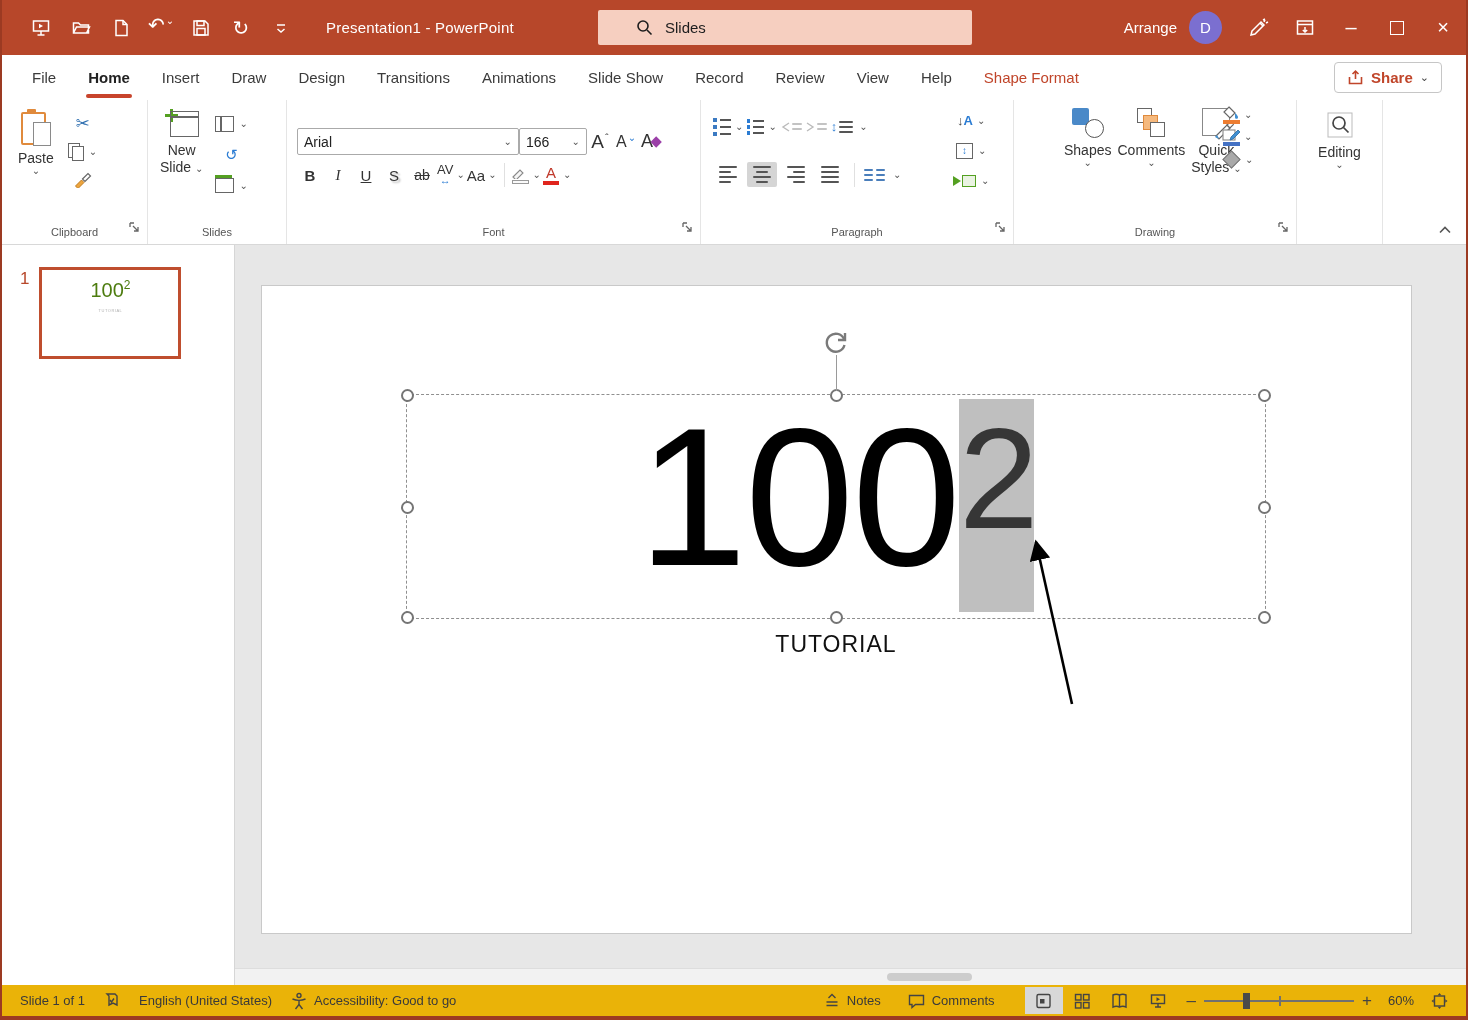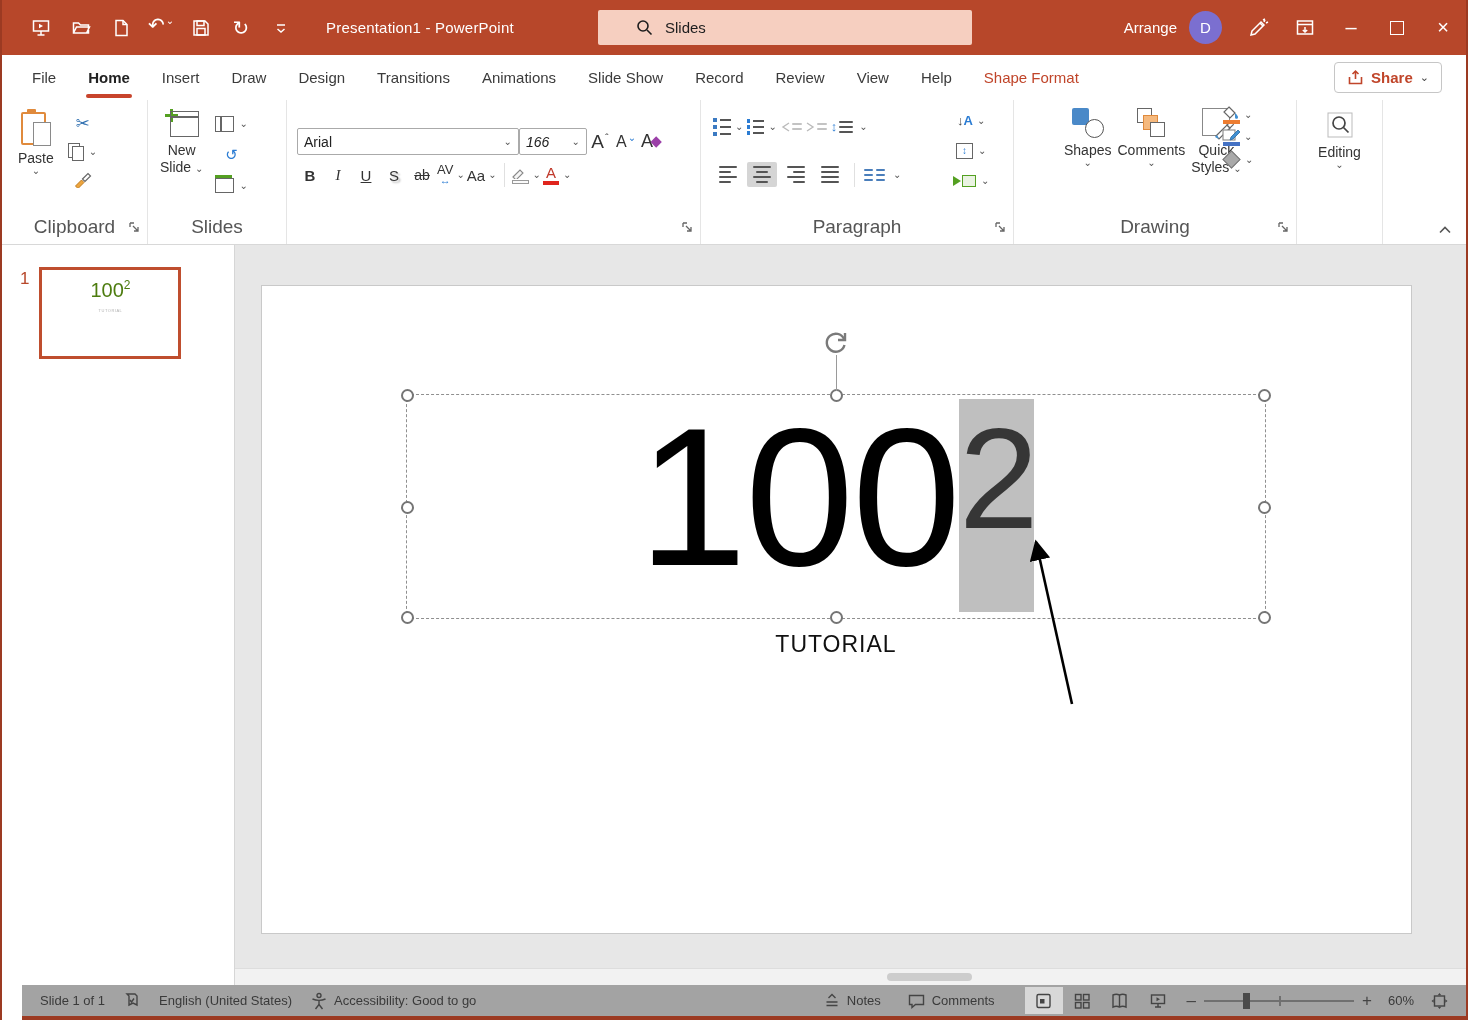--- a/index.html
+++ b/index.html
@@ -31,21 +31,21 @@
   .tab.active{font-weight:bold;color:#222;}
   .tab.active::after{content:"";position:absolute;left:14px;right:14px;bottom:2px;height:4px;background:#c8442c;border-radius:2px;}
   .tab.contextual{color:#c0452a;}
   .share-btn{position:absolute;right:24px;top:7px;height:31px;display:flex;align-items:center;gap:7px;padding:0 12px;border:1px solid #c6c6c6;border-radius:4px;background:#fff;color:#c0452a;font-size:15px;font-weight:bold;cursor:pointer;}
   .share-btn svg{stroke:#c0452a;fill:none;stroke-width:1.6;}
   .share-chev{color:#444;font-size:11px;font-weight:normal;}
 
   
   .ribbon{height:145px;background:#fff;border-bottom:1px solid #d8d8d8;display:flex;position:relative;box-sizing:border-box;}
   .rgroup{position:relative;height:100%;border-right:1px solid #e5e5e5;box-sizing:border-box;flex-shrink:0;}
-  .rg-label{position:absolute;bottom:6px;left:0;right:0;text-align:center;font-size:19px;color:#555;}
+  .rg-label{position:absolute;bottom:6px;left:0;right:0;text-align:center;font-size:11px;color:#555;}
   .launcher{position:absolute;bottom:7px;right:7px;cursor:pointer;}
   .launcher svg{stroke:#666;fill:none;stroke-width:1.3;}
   .bigbtn{display:inline-flex;flex-direction:column;align-items:center;padding-top:9px;cursor:pointer;color:#333;font-size:14px;}
   .bigbtn .lbl{margin-top:4px;line-height:17px;text-align:center;}
   .chev{font-size:10px;color:#555;line-height:8px;}
   .smallbtn{display:inline-flex;align-items:center;justify-content:center;height:25px;cursor:pointer;color:#333;}
 
   
   .ic-paste{position:relative;width:30px;height:37px;}
   .ic-paste .clip{position:absolute;left:0;top:3px;width:21px;height:29px;border:2px solid #e08a3c;border-radius:2px;background:#fff;}
@@ -168,21 +168,21 @@
   .big-num{font-size:196px;line-height:220px;color:#000;letter-spacing:-2px;}
   .sup-block{width:75px;height:213px;margin-top:11px;background:#bfbfbf;text-align:center;font-size:143px;line-height:1.12;color:#363636;overflow:hidden;}
   .slide-sub{position:absolute;left:144px;top:345px;width:860px;text-align:center;font-size:23px;color:#111;letter-spacing:1px;}
   .annotation{position:absolute;left:604px;top:424px;font-size:27px;font-weight:bold;color:#000;letter-spacing:.2px;white-space:nowrap;}
   .arrow-svg{position:absolute;left:0;top:0;pointer-events:none;}
 
   .hscroll{position:absolute;left:0;right:0;bottom:0;height:16px;background:#f2f2f2;border-top:1px solid #ddd;}
   .hthumb{position:absolute;left:53%;top:4px;width:85px;height:8px;background:#cdcdcd;border-radius:4px;cursor:grab;}
 
   
-  .statusbar{position:absolute;left:0;right:0;bottom:0;height:35px;background:#a3a3a3;display:flex;align-items:center;font-size:13px;color:#3a3a3a;border-bottom:4px solid #9c3a22;box-sizing:border-box;margin-left:20px;}
+  .statusbar{position:absolute;left:0;right:0;bottom:0;height:35px;background:#eab308;display:flex;align-items:center;font-size:13px;color:#3a3a3a;border-bottom:4px solid #9c3a22;box-sizing:border-box;}
   .sb-item{display:flex;align-items:center;gap:6px;margin-left:18px;cursor:pointer;white-space:nowrap;}
   .sb-item svg{stroke:#444;fill:none;stroke-width:1.4;}
   .sb-right{margin-left:auto;display:flex;align-items:center;}
   .viewbtn{width:38px;height:27px;display:flex;align-items:center;justify-content:center;cursor:pointer;}
   .viewbtn.sel{background:#d8d8d8;}
   .viewbtn svg{stroke:#444;fill:none;stroke-width:1.4;}
   .zoomctl{display:flex;align-items:center;gap:8px;margin-left:10px;margin-right:10px;}
   .zoom-track{position:relative;width:150px;height:2px;background:#707070;}
   .zoom-tick{position:absolute;left:50%;top:-4px;width:1.5px;height:10px;background:#707070;}
   .zoom-thumb{position:absolute;left:26%;top:-7px;width:7px;height:16px;background:#4a4a4a;cursor:grab;}
@@ -358,21 +358,21 @@
       </div>
       <div class="rg-label">Slides</div>
     </div>
 
     <div class="rgroup" style="width:414px;">
       <div class="fr1">
         <span class="combo" style="width:208px;">
           <span>Arial</span>
           <span class="chev">⌄</span>
         </span>
-        <span class="combo" style="width:54px;font-style:italic;">
+        <span class="combo" style="width:54px;">
           <span>166</span>
           <span class="chev">⌄</span>
         </span>
         <span class="fbtn" style="font-size:19px;">
             <span>A</span>
             <span class="caret-up">ˆ</span>
           </span>
         <span class="fbtn" style="font-size:16px;">
             <span>A</span>
             <span class="caret-dn">⌄</span>
@@ -410,20 +410,21 @@
           <span class="chev" style="margin-left:4px;">⌄</span>
         </span>
         <span class="fbtn">
           <span class="fontcolor">
               <span style="font-size:15px;color:#c0392b;">A</span>
               <span class="bar"></span>
             </span>
           <span class="chev" style="margin-left:4px;">⌄</span>
         </span>
       </div>
+      <div class="rg-label">Font</div>
       <span class="launcher"><svg width="11" height="11" viewBox="0 0 11 11">
             <path d="M1 1h4M1 1v4"></path>
             <path d="M4 4l5 5M9 5v4H5"></path>
           </svg></span>
     </div>
 
     <div class="rgroup" style="width:313px;">
       <div class="pr1">
         <span class="smallbtn">
             <span class="bul">

